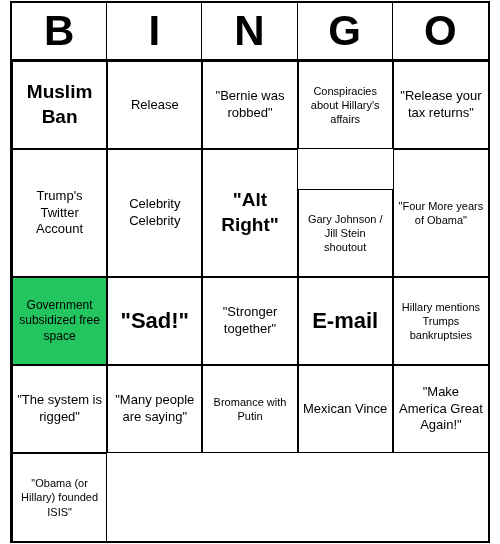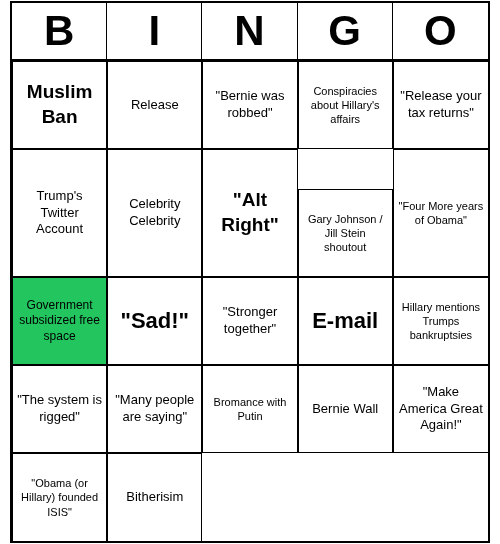--- a/index.html
+++ b/index.html
@@ -89,18 +89,17 @@
       <div class="bingo-cell" style="font-size: 11px; margin-top: 40px;">Gary Johnson / Jill Stein shoutout</div>
       <div class="bingo-cell" style="font-size: 11px;">"Four More years of Obama"</div>
       <div class="bingo-cell free-space">Government subsidized free space</div>
       <div class="bingo-cell large-text">"Sad!"</div>
       <div class="bingo-cell">"Stronger together"</div>
       <div class="bingo-cell large-text">E-mail</div>
       <div class="bingo-cell" style="font-size: 11px;">Hillary mentions Trumps bankruptsies</div>
       <div class="bingo-cell">"The system is rigged"</div>
       <div class="bingo-cell">"Many people are saying"</div>
       <div class="bingo-cell" style="font-size: 11px;">Bromance with Putin</div>
-      <div class="bingo-cell">Bernie Wall</div>
+      <div class="bingo-cell">Mexican Vince</div>
       <div class="bingo-cell">"Make America Great Again!"</div>
       <div class="bingo-cell" style="font-size: 11px;">"Obama (or Hillary) founded ISIS"</div>
-      <div class="bingo-cell">Bitherisim</div>
     </div>
 </div>
 
 </body></html>

